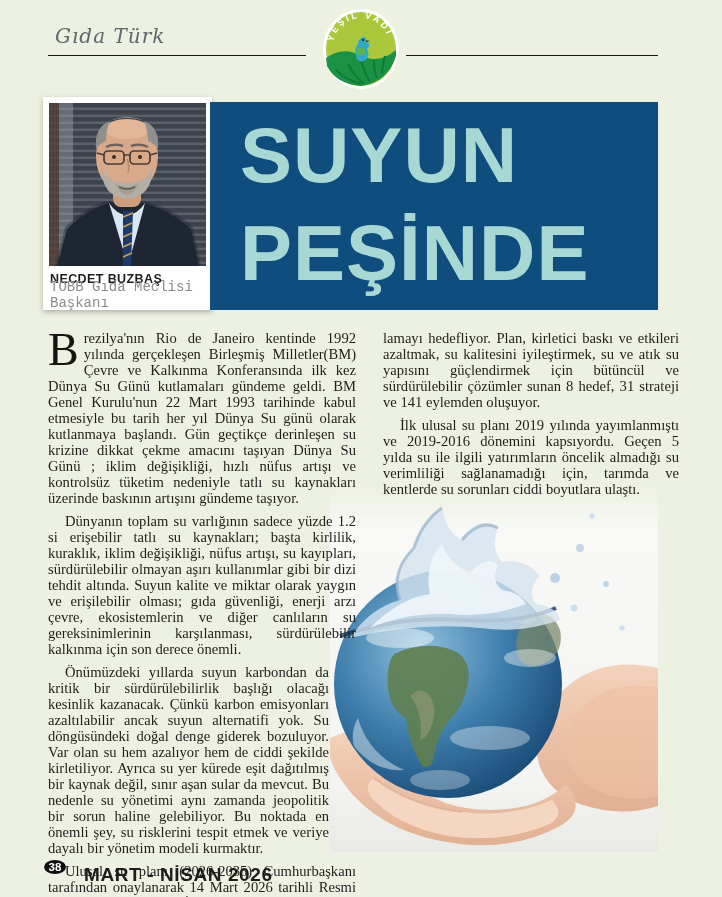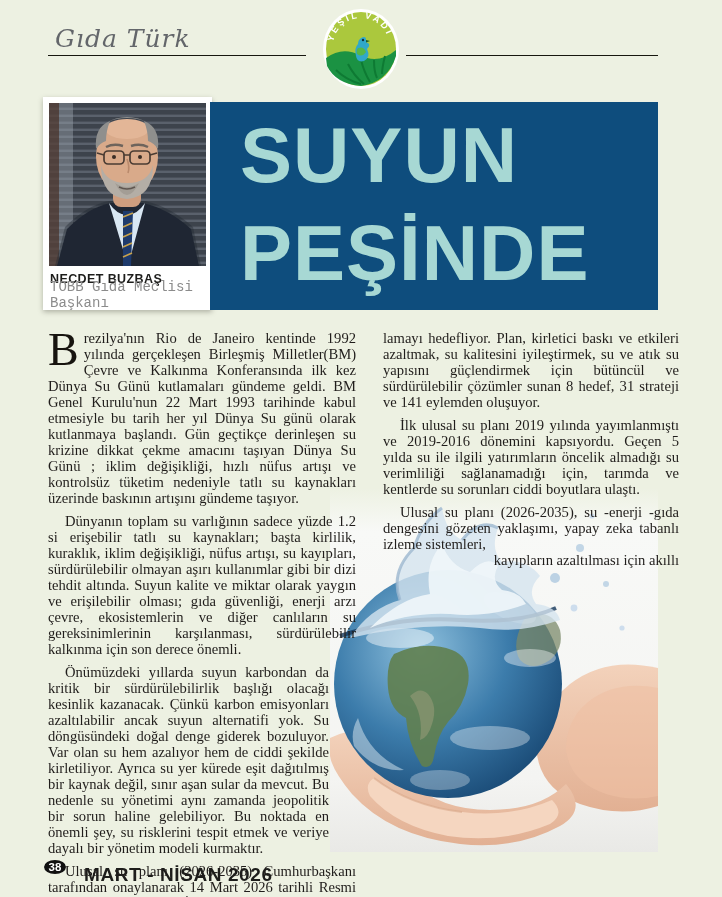--- a/index.html
+++ b/index.html
@@ -1,20 +1,20 @@
 <!DOCTYPE html>
 <html><head>
 <meta charset="utf-8">
 <style>
   html,body{margin:0;padding:0;}
   body{width:722px;height:897px;background:#edf1e2;font-family:"Liberation Sans",sans-serif;}
   .page{position:relative;width:722px;height:897px;background:#edf1e2;overflow:hidden;}
 
   
-  .masthead{position:absolute;left:55px;top:24px;font-family:"DejaVu Serif",serif;font-style:italic;font-size:25px;color:#63666a;letter-spacing:1px;}
+  .masthead{position:absolute;left:55px;top:24px;font-family:"DejaVu Serif",serif;font-style:italic;font-size:20px;color:#63666a;letter-spacing:1px;}
   .rule{position:absolute;top:55px;height:1.4px;background:#17170f;}
   .rule-left{left:48px;width:258px;}
   .rule-right{left:406px;width:252px;}
   .logo-wrap{position:absolute;left:322px;top:8px;width:78px;height:82px;}
 
   
   .photo-card{position:absolute;left:43px;top:97px;width:169px;height:213px;background:#ffffff;box-shadow:0 2px 5px rgba(60,60,50,.35);}
   .portrait{position:absolute;left:6px;top:6px;width:157px;height:163px;}
   .cap-name{position:absolute;left:7px;top:175px;font-size:12.5px;font-weight:700;color:#1d1d1b;letter-spacing:.4px;}
   .cap-title{position:absolute;left:7px;top:182px;font-size:14px;color:#8b8b8b;font-family:Liberation Mono, monospace;}
@@ -185,19 +185,18 @@
   <div class="col col-left">
     <p class="p-first"><span class="dropcap">B</span><span>rezilya'nın Rio de Janeiro kentinde 1992 yılında gerçekleşen Birleşmiş Milletler(BM) Çevre ve Kalkınma Konferansında ilk kez Dünya Su Günü kutlamaları gündeme geldi. BM Genel Kurulu'nun 22 Mart 1993 tarihinde kabul etmesiyle bu tarih her yıl Dünya Su günü olarak kutlanmaya başlandı. Gün geçtikçe derinleşen su krizine dikkat çekme amacını taşıyan Dünya Su Günü ; iklim değişikliği, hızlı nüfus artışı ve kontrolsüz tüketim nedeniyle tatlı su kaynakları üzerinde baskının artışını gündeme taşıyor.</span></p>
     <p>Dünyanın toplam su varlığının sadece yüzde 1.2 si erişebilir tatlı su kaynakları; başta kirlilik, kuraklık, iklim değişikliği, nüfus artışı, su kayıpları, sürdürülebilir olmayan aşırı kullanımlar gibi bir dizi tehdit altında. Suyun kalite ve miktar olarak yaygın ve erişilebilir olması; gıda güvenliği, enerji arzı çevre, ekosistemlerin ve diğer canlıların su gereksinimlerinin karşılanması, sürdürülebilir kalkınma için son derece önemli.</p>
     <p class="p-narrow">Önümüzdeki yıllarda suyun karbondan da kritik bir sürdürülebilirlik başlığı olacağı kesinlik kazanacak. Çünkü karbon emisyonları azaltılabilir ancak suyun alternatifi yok. Su döngüsündeki doğal denge giderek bozuluyor. Var olan su hem azalıyor hem de ciddi şekilde kirletiliyor. Ayrıca su yer kürede eşit dağıtılmış bir kaynak değil, sınır aşan sular da mevcut. Bu nedenle su yönetimi aynı zamanda jeopolitik bir sorun haline gelebiliyor. Bu noktada en önemli şey, su risklerini tespit etmek ve veriye dayalı bir yönetim modeli kurmaktır.</p>
     <p>Ulusal su planı (2026-2035) Cumhurbaşkanı tarafından onaylanarak 14 Mart 2026 tarihli Resmi Gazete'de yayımlandı. İklim değişikliğinin olumsuz etkilerini de dikkate alarak, suyun temiz ve verimli kullanımını sağ-</p>
   </div>
 
   <div class="col col-right">
     <p class="p-first" style="text-indent:0">lamayı hedefliyor. Plan, kirletici baskı ve etkileri azaltmak, su kalitesini iyileştirmek, su ve atık su yapısını güçlendirmek için bütüncül ve sürdürülebilir çözümler sunan 8 hedef, 31 strateji ve 141 eylemden oluşuyor.</p>
     <p>İlk ulusal su planı 2019 yılında yayımlanmıştı ve 2019-2016 dönemini kapsıyordu. Geçen 5 yılda su ile ilgili yatırımların öncelik almadığı su verimliliği sağlanamadığı için, tarımda ve kentlerde su sorunları ciddi boyutlara ulaştı.</p>
-    <p><span>Ulusal su planı (2026-2035), su -enerji -gıda dengesini gözeten yaklaşımı, yapay zeka tabanlı izleme sistemleri,</span><span class="pc-tail">kayıpların azaltılması için akıllı</span></p>
   </div>
 
   <div class="page-badge">38</div>
   <div class="issue">MART - NİSAN 2026</div>
 
 </div>
 
 </body></html>

